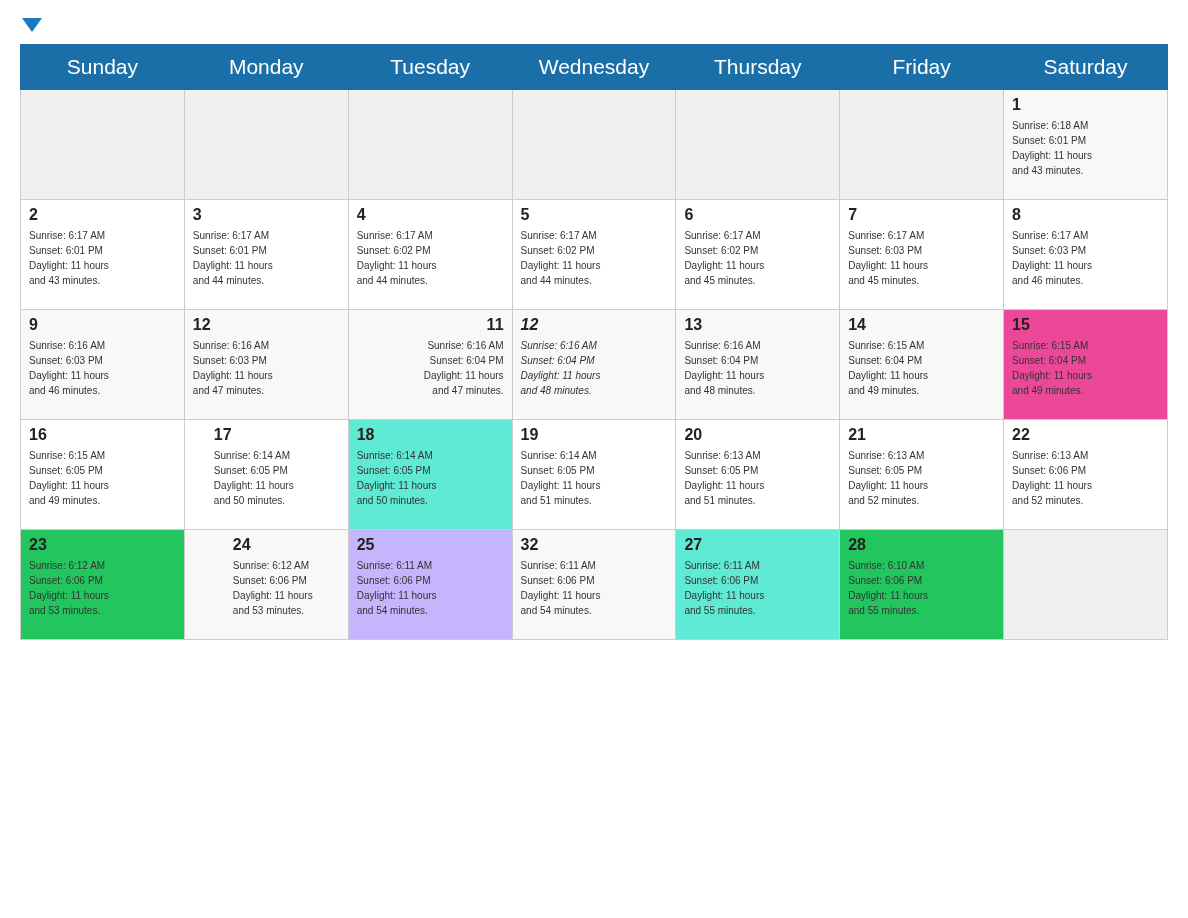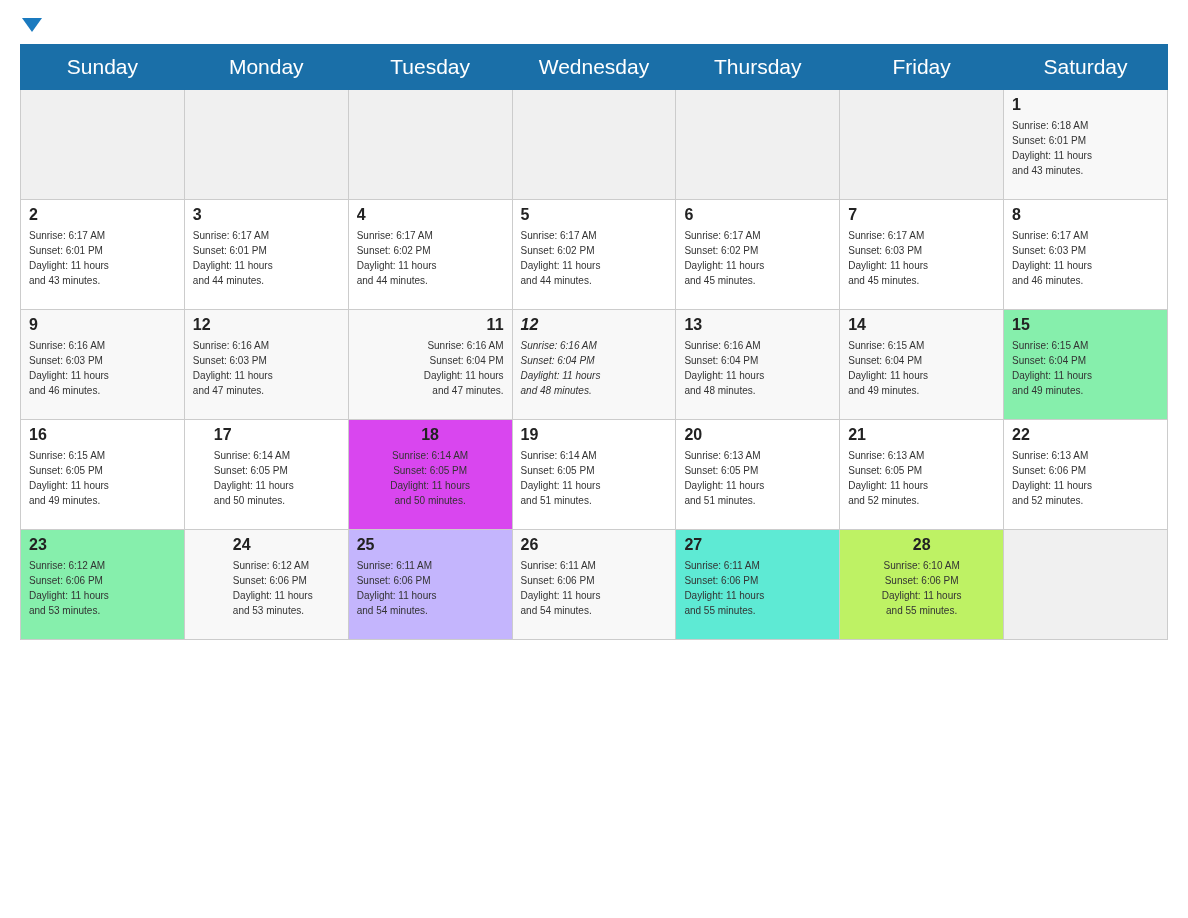--- a/index.html
+++ b/index.html
@@ -194,35 +194,35 @@
           <div class="day-info">Sunrise: 6:16 AM<br>Sunset: 6:04 PM<br>Daylight: 11 hours<br>and 48 minutes.</div>
         </td>
         <td style="background: rgb(248, 248, 248);">
           <span class="day-num">13</span>
           <div class="day-info">Sunrise: 6:16 AM<br>Sunset: 6:04 PM<br>Daylight: 11 hours<br>and 48 minutes.</div>
         </td>
         <td style="background: rgb(248, 248, 248);">
           <span class="day-num">14</span>
           <div class="day-info">Sunrise: 6:15 AM<br>Sunset: 6:04 PM<br>Daylight: 11 hours<br>and 49 minutes.</div>
         </td>
-        <td style="background: #86efac;">
+        <td style="background: #ec4899;">
           <span class="day-num">15</span>
           <div class="day-info">Sunrise: 6:15 AM<br>Sunset: 6:04 PM<br>Daylight: 11 hours<br>and 49 minutes.</div>
         </td>
       </tr>
       <tr>
         <td style="background: rgb(255, 255, 255);">
           <span class="day-num">16</span>
           <div class="day-info">Sunrise: 6:15 AM<br>Sunset: 6:05 PM<br>Daylight: 11 hours<br>and 49 minutes.</div>
         </td>
         <td style="background: rgb(255, 255, 255); padding-left: 29px;">
           <span class="day-num">17</span>
           <div class="day-info">Sunrise: 6:14 AM<br>Sunset: 6:05 PM<br>Daylight: 11 hours<br>and 50 minutes.</div>
         </td>
-        <td style="background: #d946ef; text-align: center;">
+        <td style="background: #5eead4;">
           <span class="day-num">18</span>
           <div class="day-info">Sunrise: 6:14 AM<br>Sunset: 6:05 PM<br>Daylight: 11 hours<br>and 50 minutes.</div>
         </td>
         <td style="background: rgb(255, 255, 255);">
           <span class="day-num">19</span>
           <div class="day-info">Sunrise: 6:14 AM<br>Sunset: 6:05 PM<br>Daylight: 11 hours<br>and 51 minutes.</div>
         </td>
         <td style="background: rgb(255, 255, 255);">
           <span class="day-num">20</span>
           <div class="day-info">Sunrise: 6:13 AM<br>Sunset: 6:05 PM<br>Daylight: 11 hours<br>and 51 minutes.</div>
@@ -230,40 +230,40 @@
         <td style="background: rgb(255, 255, 255);">
           <span class="day-num">21</span>
           <div class="day-info">Sunrise: 6:13 AM<br>Sunset: 6:05 PM<br>Daylight: 11 hours<br>and 52 minutes.</div>
         </td>
         <td style="background: rgb(255, 255, 255);">
           <span class="day-num">22</span>
           <div class="day-info">Sunrise: 6:13 AM<br>Sunset: 6:06 PM<br>Daylight: 11 hours<br>and 52 minutes.</div>
         </td>
       </tr>
       <tr>
-        <td style="background: #86efac;">
+        <td style="background: #22c55e;">
           <span class="day-num">23</span>
           <div class="day-info">Sunrise: 6:12 AM<br>Sunset: 6:06 PM<br>Daylight: 11 hours<br>and 53 minutes.</div>
         </td>
         <td style="background: rgb(248, 248, 248); padding-left: 48px;">
           <span class="day-num">24</span>
           <div class="day-info">Sunrise: 6:12 AM<br>Sunset: 6:06 PM<br>Daylight: 11 hours<br>and 53 minutes.</div>
         </td>
         <td style="background: #c4b5fd;">
           <span class="day-num">25</span>
           <div class="day-info">Sunrise: 6:11 AM<br>Sunset: 6:06 PM<br>Daylight: 11 hours<br>and 54 minutes.</div>
         </td>
         <td style="background: rgb(248, 248, 248);">
-          <span class="day-num">26</span>
+          <span class="day-num">32</span>
           <div class="day-info">Sunrise: 6:11 AM<br>Sunset: 6:06 PM<br>Daylight: 11 hours<br>and 54 minutes.</div>
         </td>
         <td style="background: #5eead4;">
           <span class="day-num">27</span>
           <div class="day-info">Sunrise: 6:11 AM<br>Sunset: 6:06 PM<br>Daylight: 11 hours<br>and 55 minutes.</div>
         </td>
-        <td style="background: #bef264; text-align: center;">
+        <td style="background: #22c55e;">
           <span class="day-num">28</span>
           <div class="day-info">Sunrise: 6:10 AM<br>Sunset: 6:06 PM<br>Daylight: 11 hours<br>and 55 minutes.</div>
         </td>
         <td class="empty-cell"></td>
       </tr>
     </tbody>
 </table>
 
 </body></html>

